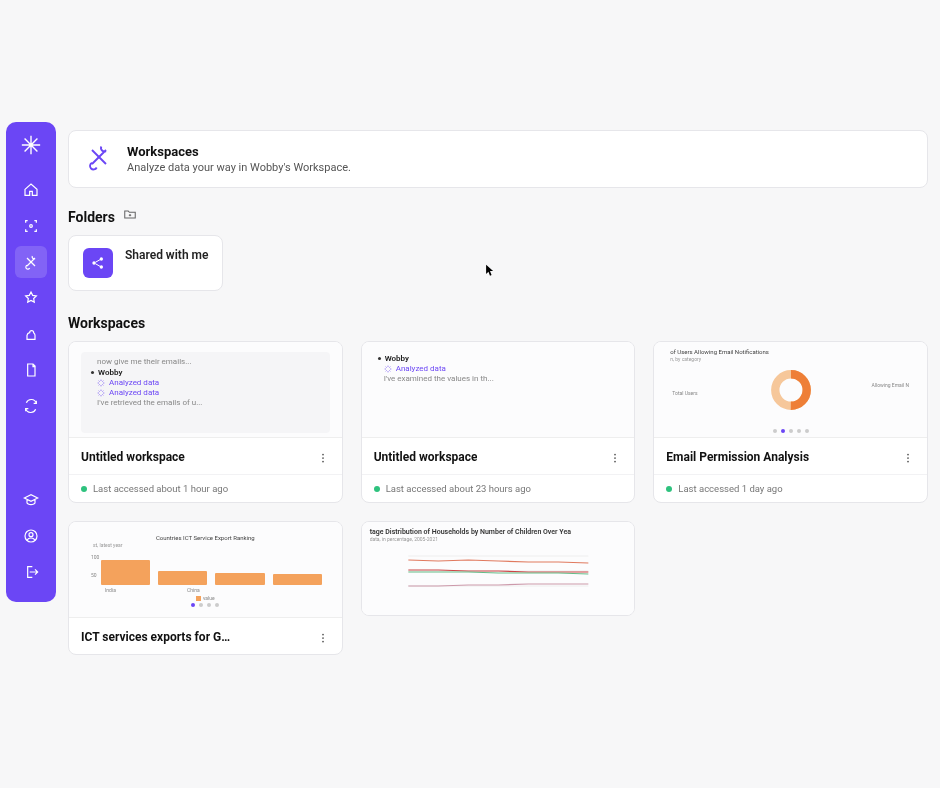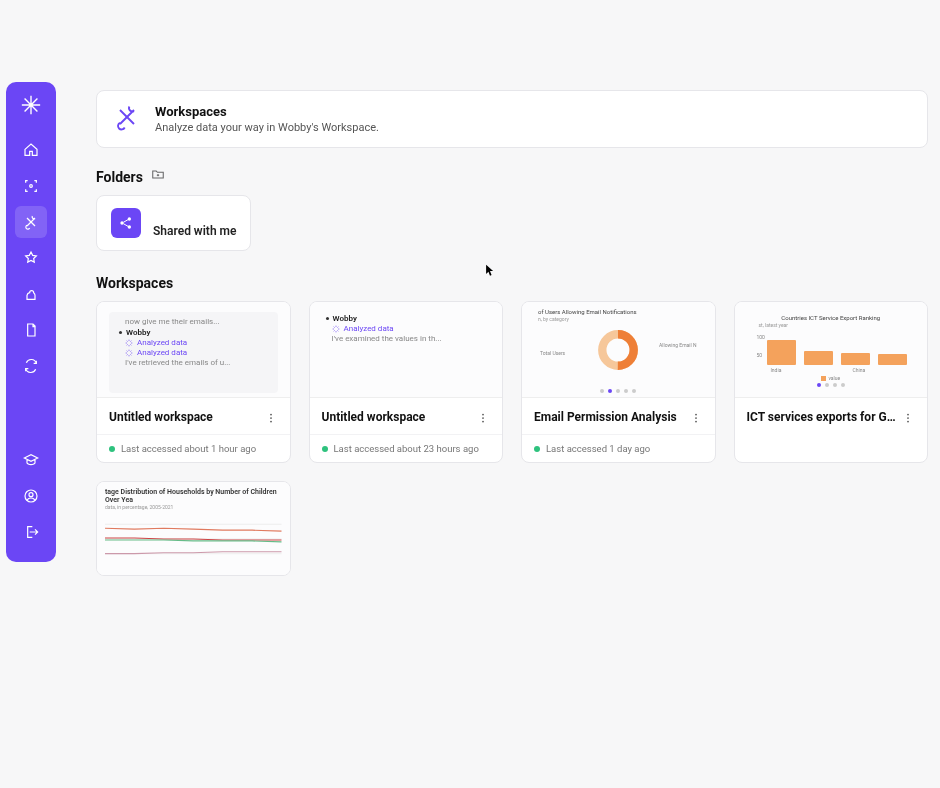--- a/index.html
+++ b/index.html
@@ -7,23 +7,22 @@
     font-family: -apple-system, BlinkMacSystemFont, "Segoe UI", Roboto, Helvetica, Arial, sans-serif;
     background: #ffffff;
     width: 940px;
     height: 788px;
     overflow: hidden;
   }
   .app {
     display: flex;
     width: 100%;
     height: 100%;
-    padding-top: 72px;
+    padding-top: 112px;
     background: #f7f7f8;
-    gap: 28px;
   }
   
   .sidebar {
     width: 50px;
     background: #6b46f5;
     display: flex;
     flex-direction: column;
     align-items: center;
     padding-top: 12px;
     padding-bottom: 12px;
@@ -101,40 +100,40 @@
   }
 
   .folders {
     display: flex; gap: 14px;
   }
   .folder-card {
     background: #ffffff;
     border: 1px solid #e6e6ea;
     border-radius: 8px;
     padding: 12px 14px;
-    display: flex; align-items: flex-end; gap: 12px;
+    display: flex; align-items: flex-start; gap: 12px;
     min-width: 120px;
     cursor: pointer;
   }
   .folder-icon {
     width: 30px; height: 30px;
     background: #6b46f5;
     border-radius: 6px;
     display:flex; align-items:center; justify-content:center;
   }
   .folder-icon svg { width:16px; height:16px; fill:#fff; }
   .folder-icon.outline { background: transparent; width:22px; height:22px; }
   .folder-icon.outline svg { fill:#6b46f5; width:22px; height:22px; }
   .folder-name { font-size:12px; font-weight:600; color:#222; }
   .folder-sub { font-size:10px; color:#888; }
   .folder-more { margin-left: 8px; cursor:pointer; }
 
   .grid {
     display: grid;
-    grid-template-columns: repeat(4, 1fr);
+    grid-template-columns: repeat(3, 1fr);
     gap: 18px;
     margin-top: 9px;
   }
   .ws-card {
     background: #ffffff;
     border: 1px solid #e6e6ea;
     border-radius: 8px;
     overflow: hidden;
     cursor: pointer;
     display:flex; flex-direction:column;

